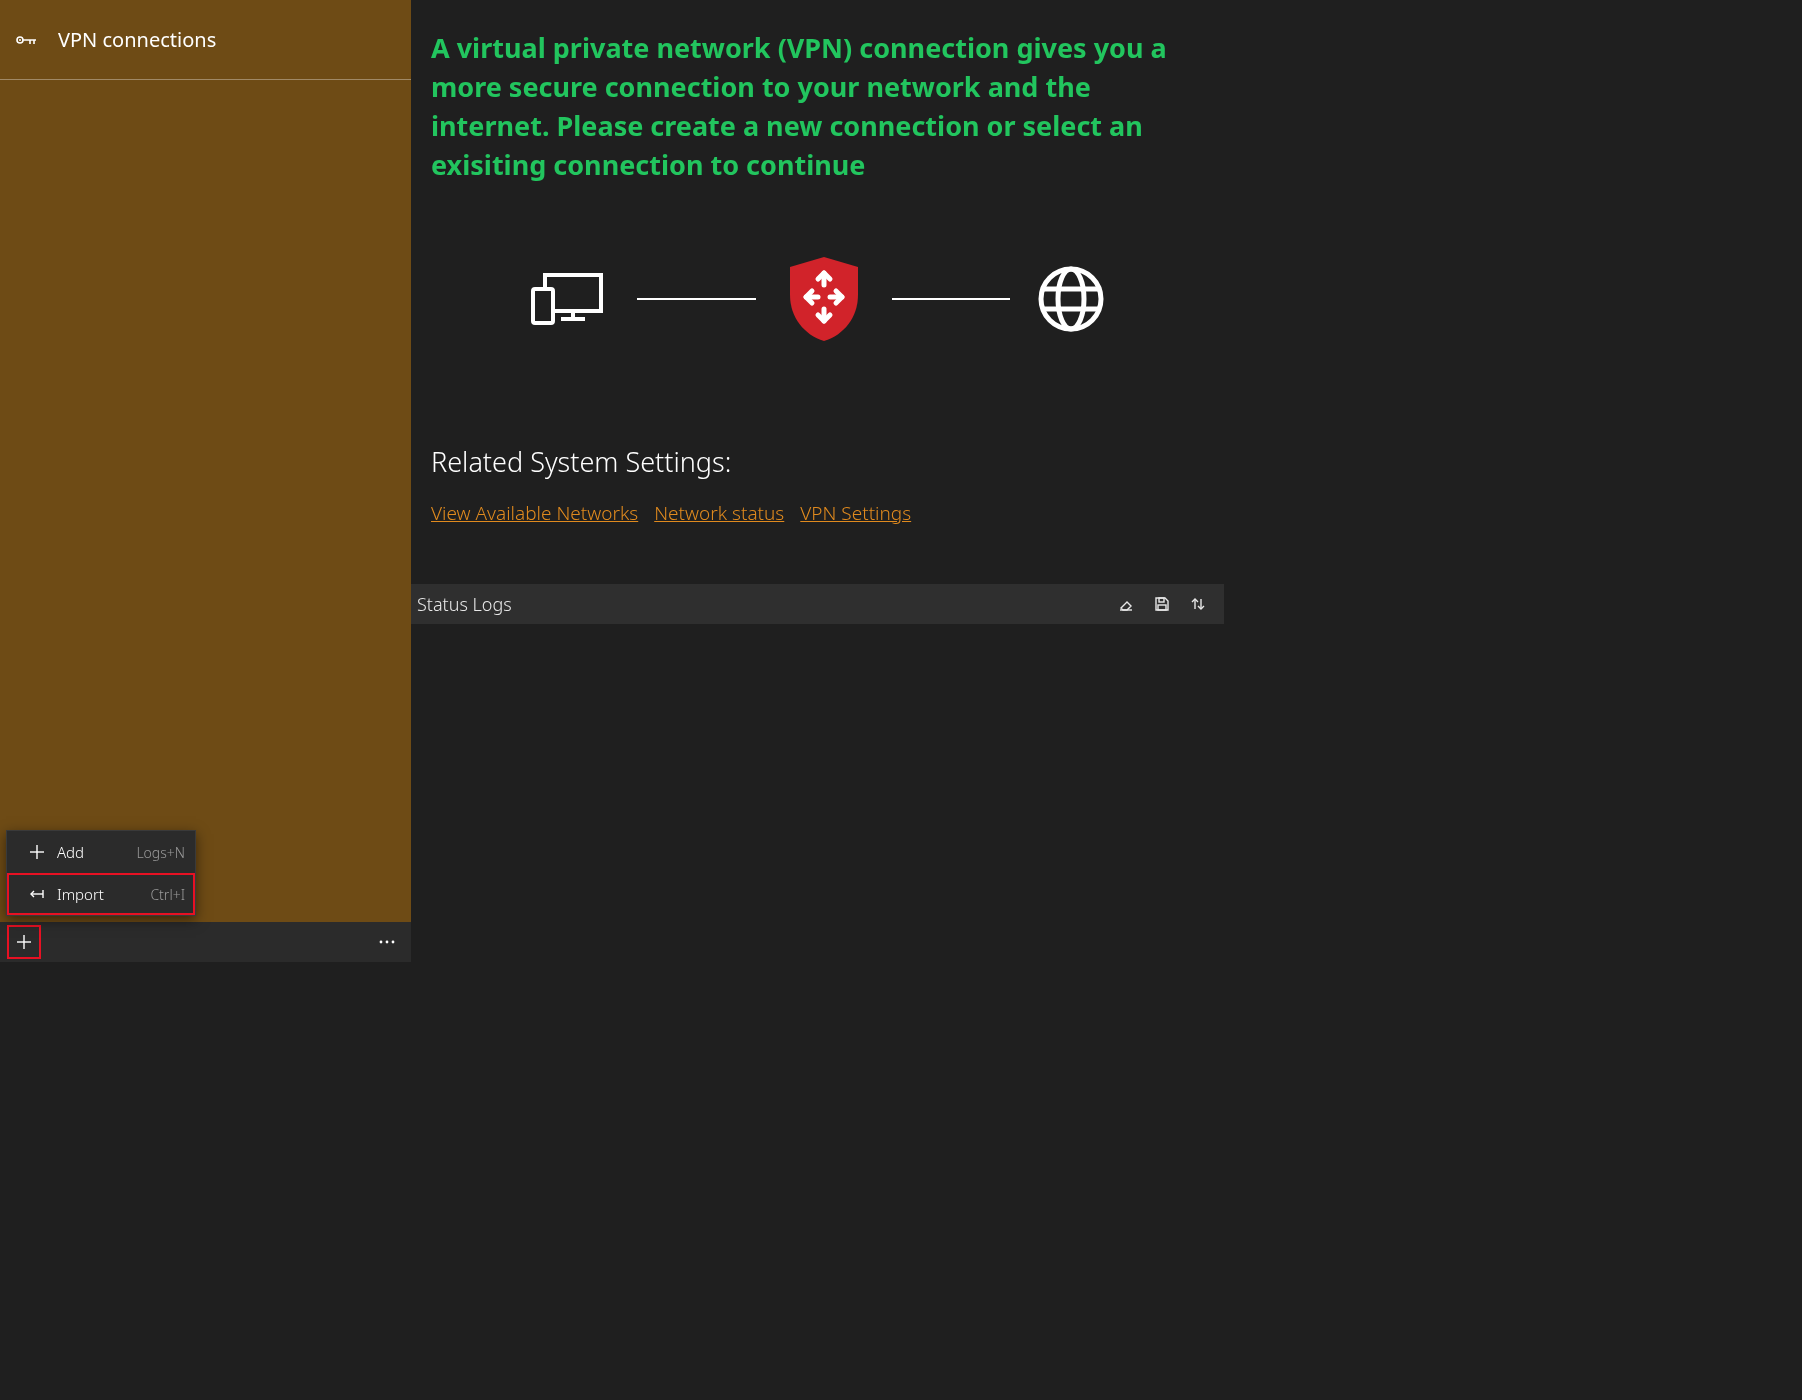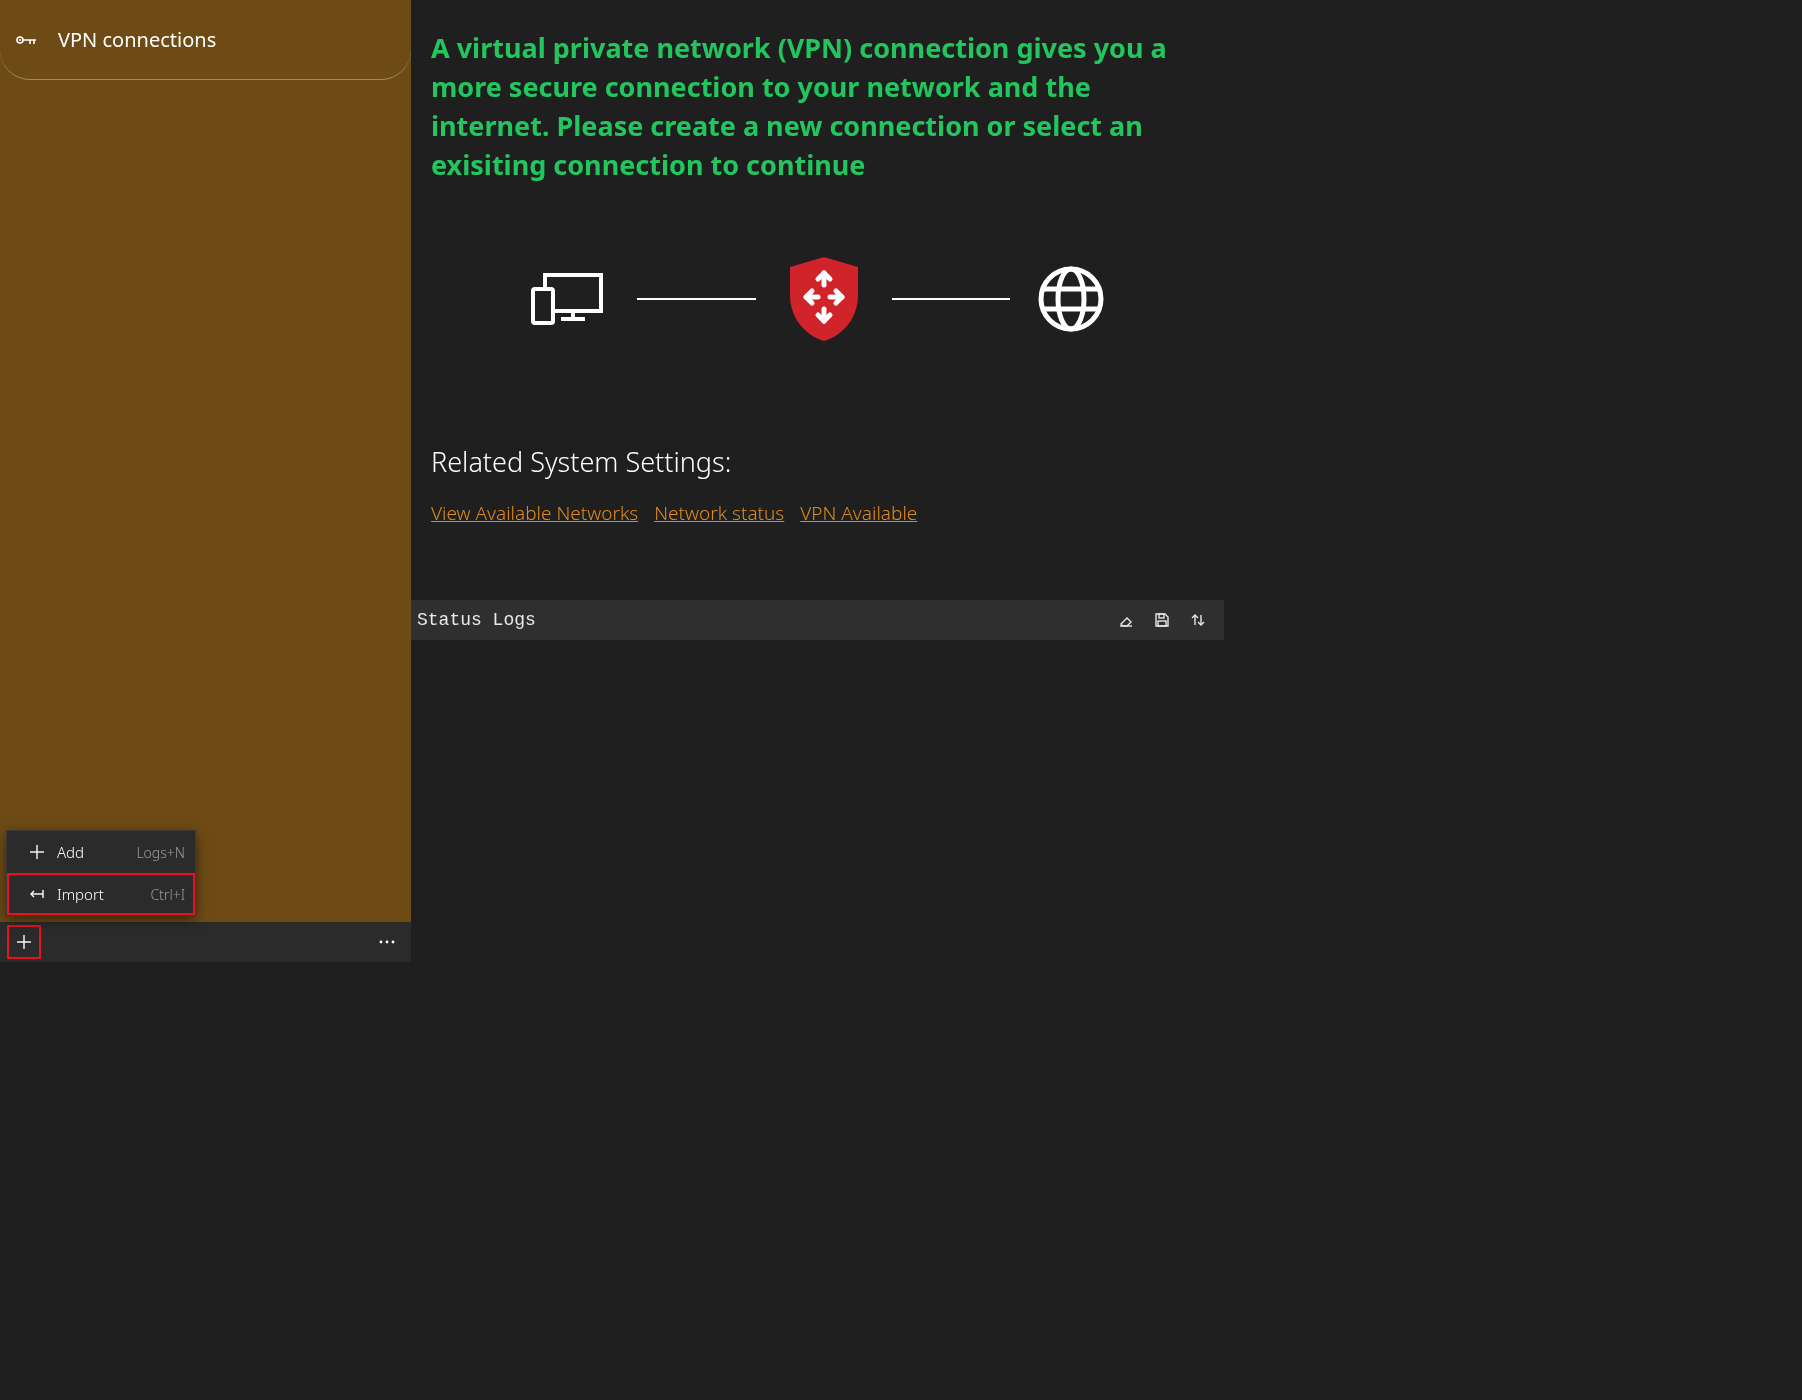--- a/index.html
+++ b/index.html
@@ -56,21 +56,20 @@
     flex-direction: column;
     position: relative;
   }
   .sidebar-header {
     display: flex;
     align-items: center;
     height: 80px;
     padding: 0 16px;
     border-bottom: 1px solid rgba(255,255,255,0.35);
     gap: 20px;
-    border-radius: 30px;
   }
   .sidebar-header .vpn-icon { width:22px; height:22px; display:flex; align-items:center; }
   .sidebar-header-title {
     font-size: 20px;
     color: #ffffff;
     font-weight: 400;
   }
   .sidebar-spacer { flex: 1; }
 
   
@@ -165,28 +164,27 @@
   .related-links { display:flex; gap:16px; }
   .related-links a {
     color: #e08a1e;
     text-decoration: underline;
     font-size: 19px;
     width: fit-content;
   }
 
   
   .status-logs {
-    margin-top: 74px;
+    margin-top: 58px;
     height: 40px;
     background: #2f2f2f;
     display: flex;
     align-items: center;
     padding: 0 12px 0 6px;
     gap: 8px;
-    font-family: Liberation Mono, monospace;
   }
   .status-logs-label {
     font-size: 18px;
     color: #e8e8e8;
     font-weight: 350;
     padding-left: 0;
   }
   .status-logs .sl-spacer { flex: 1; }
   .sl-icon {
     width: 28px; height: 28px;
@@ -298,21 +296,21 @@
               <line x1="4" y1="43" x2="62" y2="43" stroke="#fff" stroke-width="5"></line>
             </svg>
           </span>
         </div>
 
         <div class="related">
           <div class="related-title">Related System Settings:</div>
           <div class="related-links">
             <a href="#">View Available Networks</a>
             <a href="#">Network status</a>
-            <a href="#">VPN Available</a>
+            <a href="#">VPN Settings</a>
           </div>
         </div>
       </div>
 
       <div class="status-logs">
         <span class="status-logs-label">Status Logs</span>
         <span class="sl-spacer"></span>
         <span class="sl-icon">
           <svg width="16" height="16" viewBox="0 0 16 16">
               <path d="M3 12 L9 6 L13 10 L9 14 H5 Z" fill="none" stroke="#e8e8e8" stroke-width="1.4"></path>

